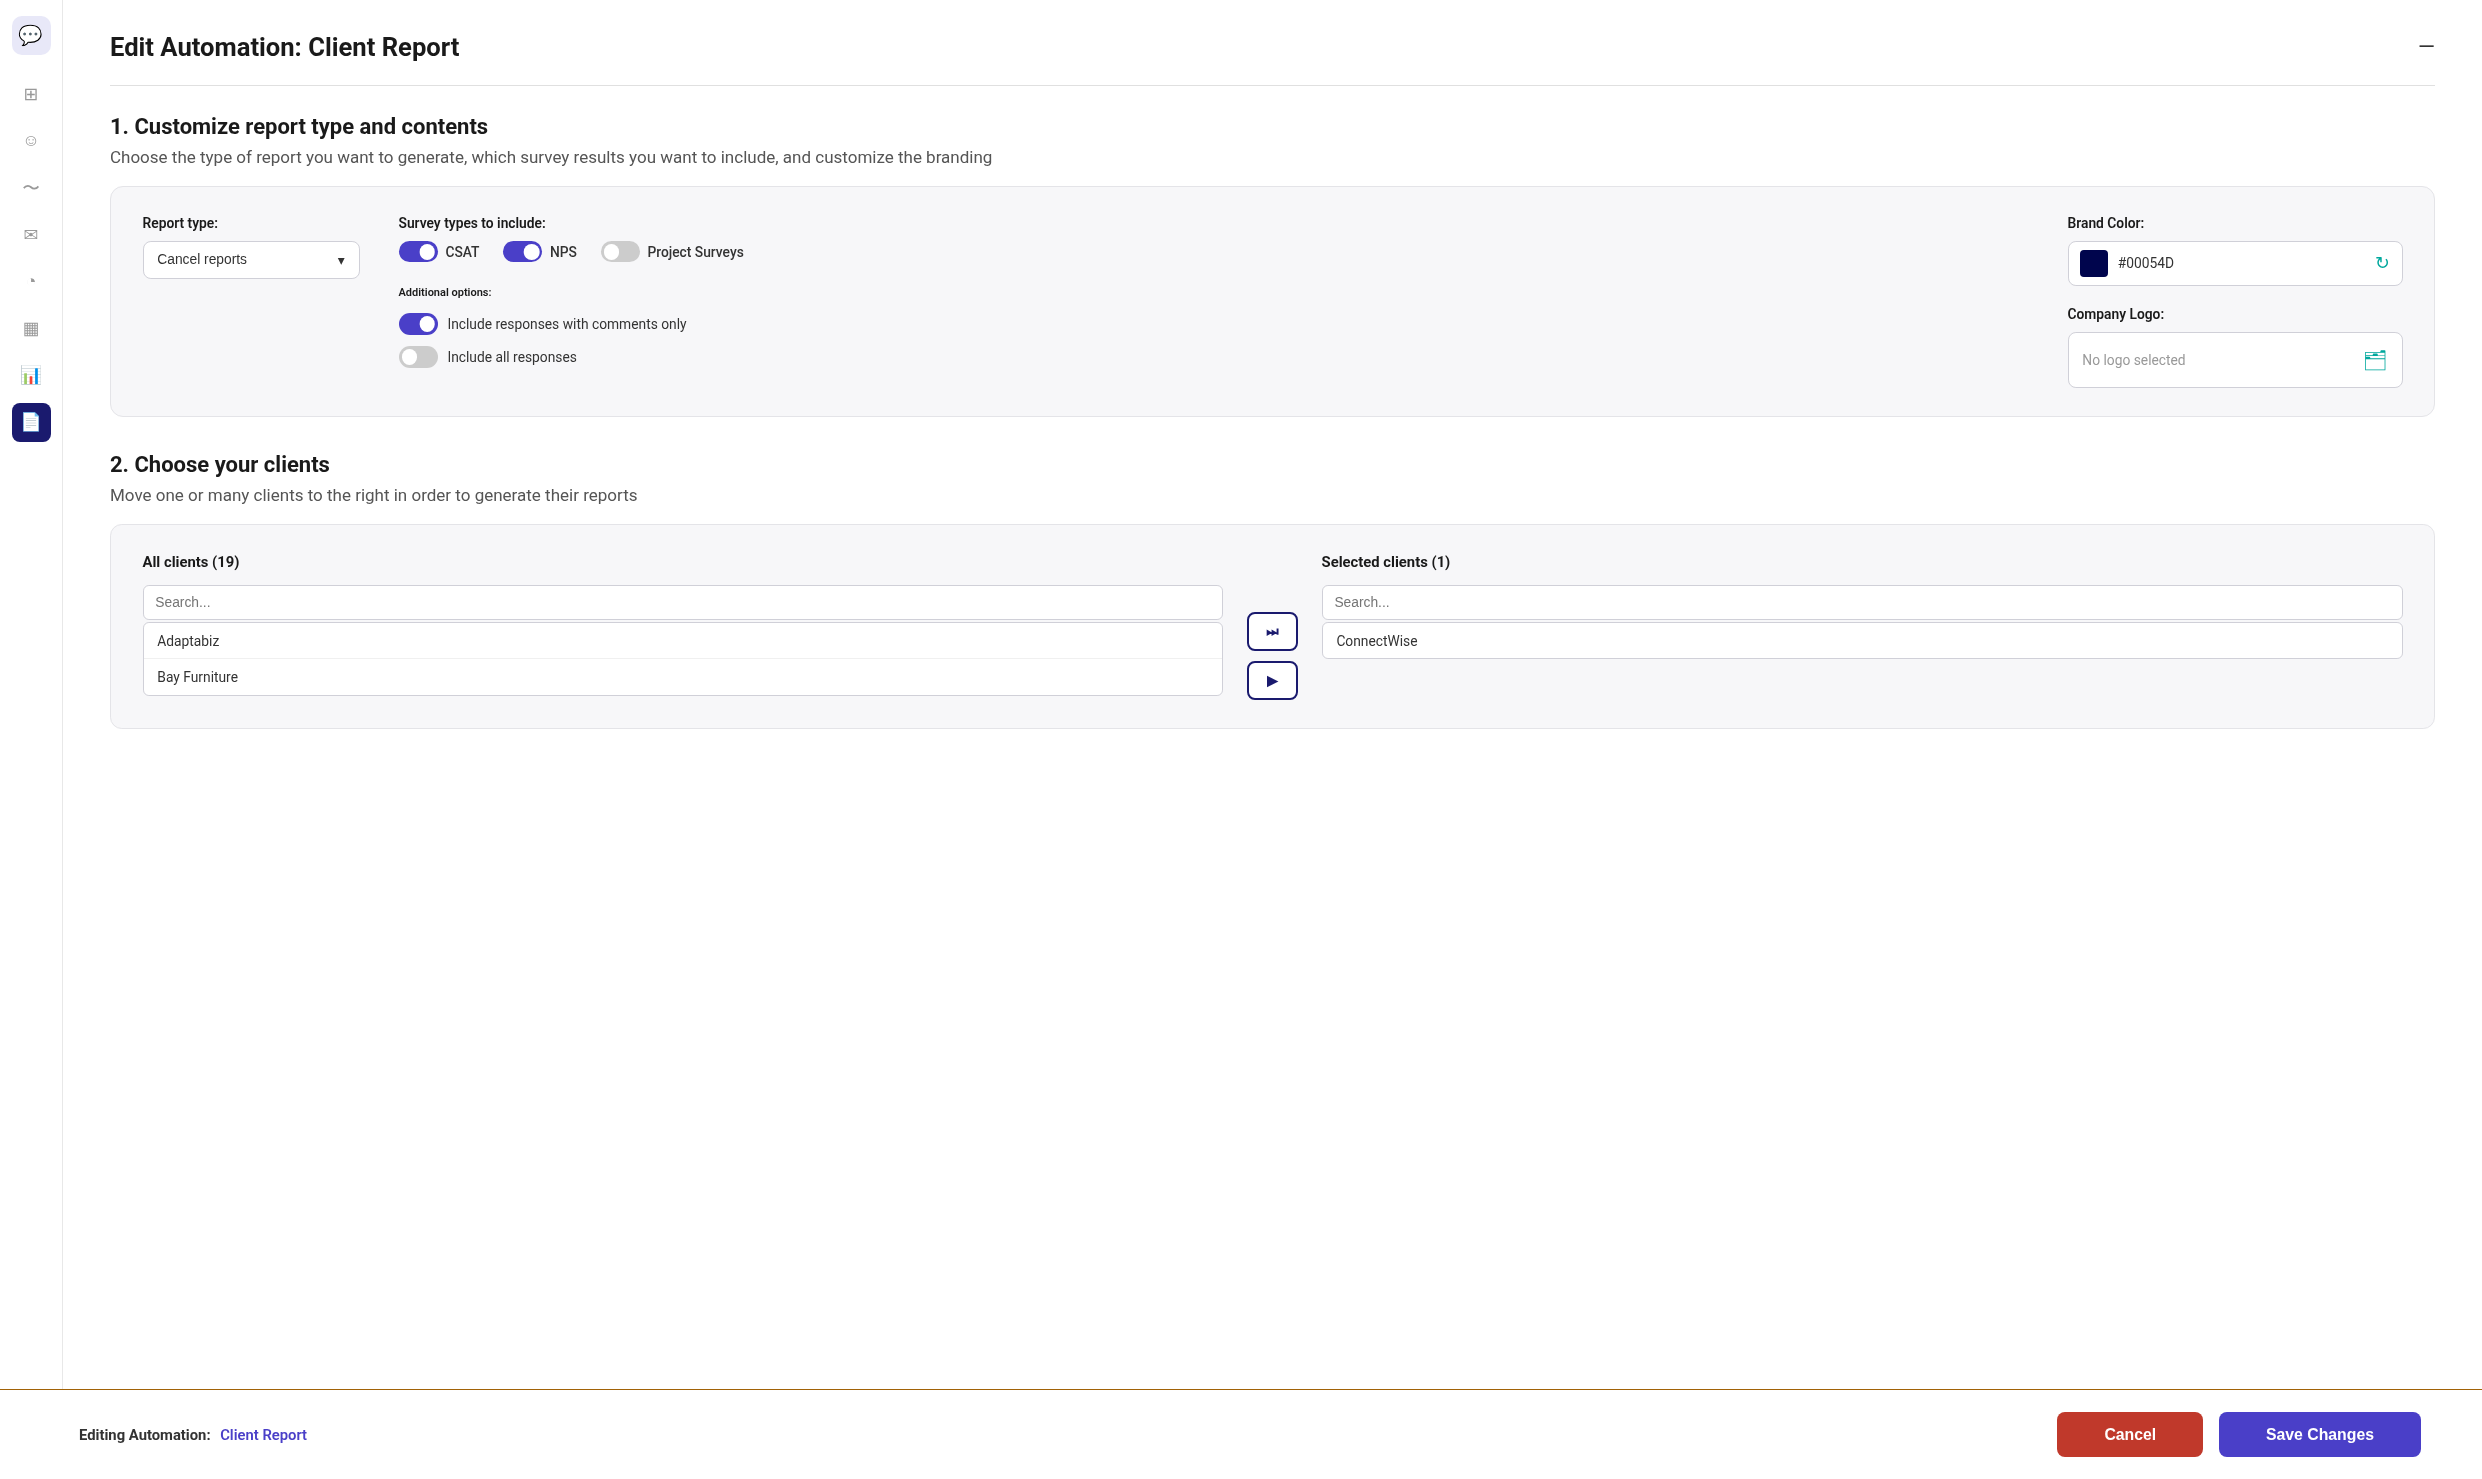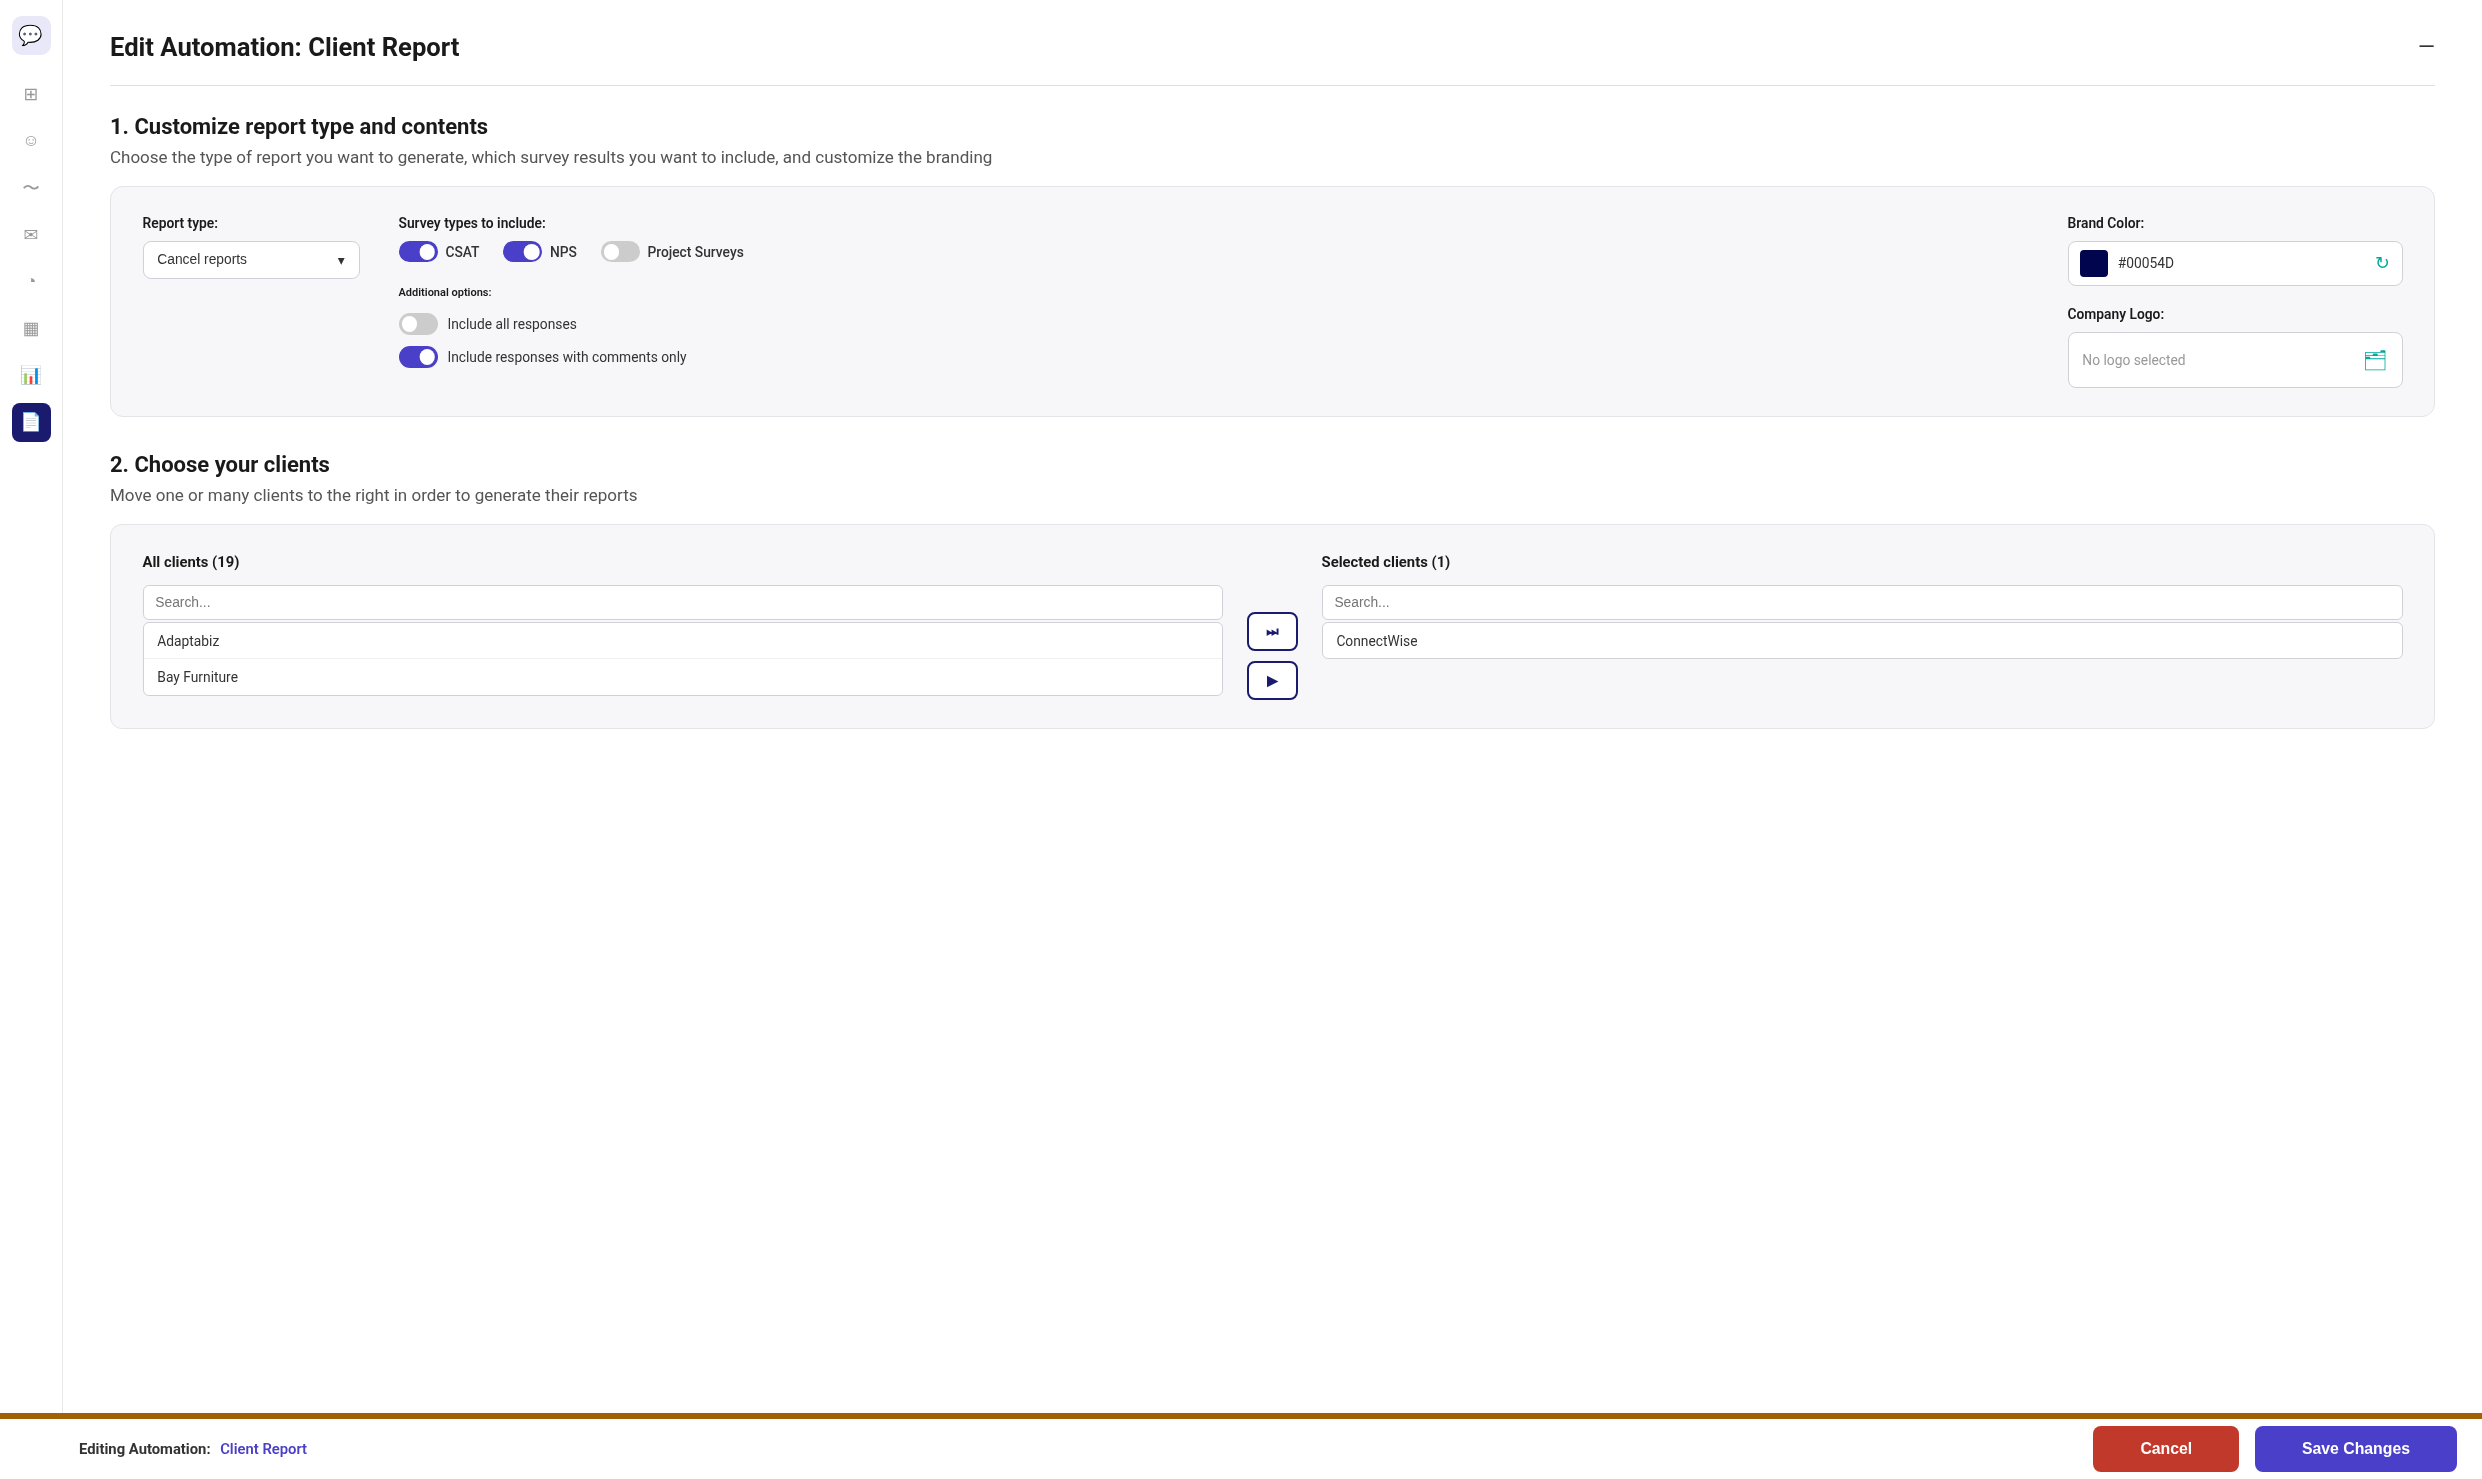--- a/index.html
+++ b/index.html
@@ -325,27 +325,27 @@
       font-size: 13.8px;
       font-weight: bold;
     }
 
     
     .footer-bar {
       position: fixed;
       bottom: 0;
       left: 0;
       right: 0;
-      height: 66px;
-      background: #fff;
-      border-top: 6px solid #a16207;
+      height: 90px;
+      background: #fff;
+      border-top: 1px solid #a16207;
       display: flex;
       align-items: center;
       justify-content: space-between;
-      padding: 0 25px 0 79px;
+      padding: 0 61px 0 79px;
       z-index: 100;
     }
     .footer-editing-label {
       font-size: 14.8px;
       color: #333;
     }
     .footer-editing-label span {
       color: #4a3fc8;
       font-weight: 600;
     }
@@ -456,33 +456,33 @@
                 <input type="checkbox" style="">
                 <span class="toggle-slider"></span>
               </label>
               <span>Project Surveys</span>
             </div>
           </div>
 
           <div class="additional-label">Additional options:</div>
 
           <div class="option-row">
+            <label class="toggle on">
+              <input type="checkbox" checked="" style="">
+              <span class="toggle-slider"></span>
+            </label>
+            <span>Include responses with comments only</span>
+          </div>
+
+          <div class="option-row">
             <label class="toggle off">
               <input type="checkbox" style="">
               <span class="toggle-slider"></span>
             </label>
             <span>Include all responses</span>
-          </div>
-
-          <div class="option-row">
-            <label class="toggle on">
-              <input type="checkbox" checked="" style="">
-              <span class="toggle-slider"></span>
-            </label>
-            <span>Include responses with comments only</span>
           </div>
         </div>
 
         <div class="card-right">
           <div class="field-label">Brand Color:</div>
           <div class="brand-color-box">
             <div class="brand-color-left">
               <div class="color-swatch"></div>
               <span>#00054D</span>
             </div>

